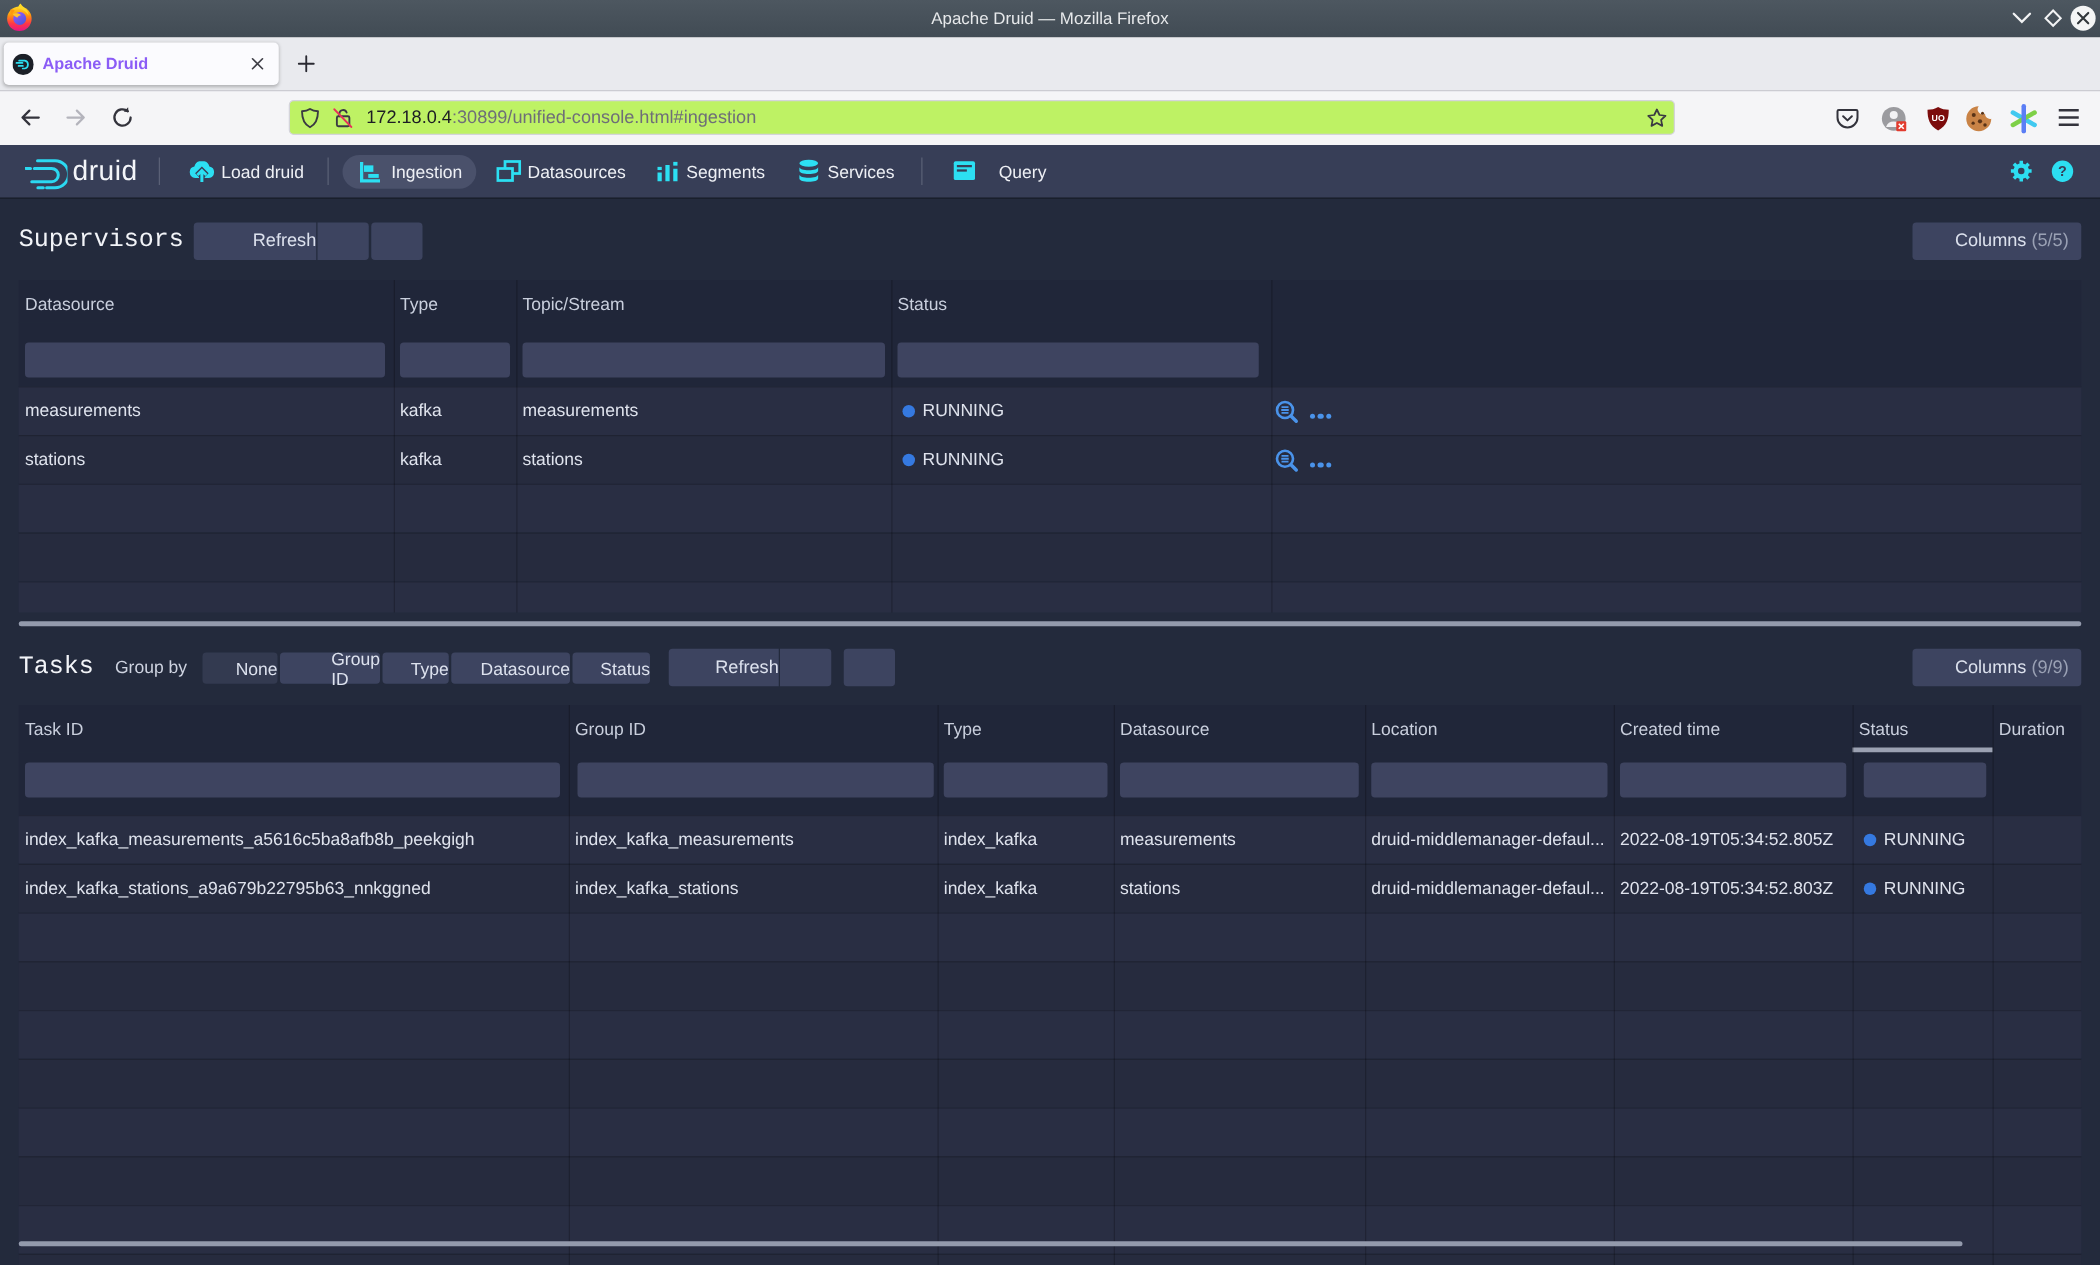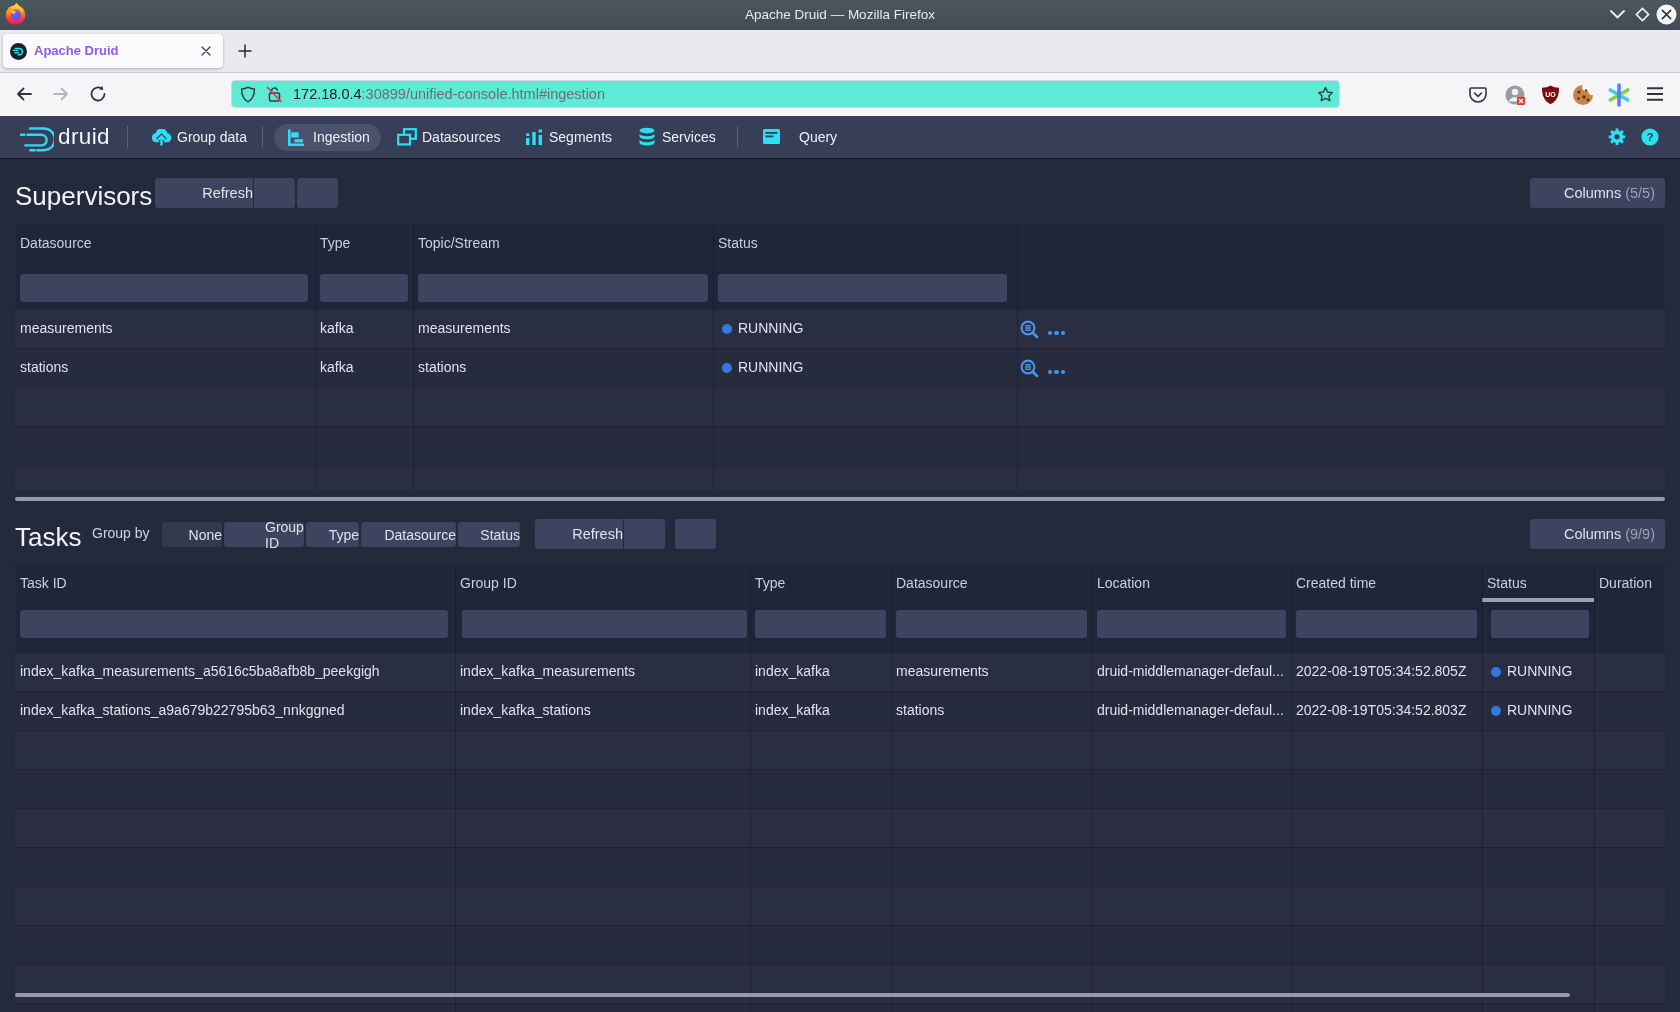--- a/index.html
+++ b/index.html
@@ -9,31 +9,31 @@
 
 .titlebar { position:absolute; left:0; top:0; width:1680px; height:30px;
   background:linear-gradient(#4d5760,#414b54); }
 .titletext { position:absolute; top:7px; left:0; width:1680px; text-align:center;
   color:#e7e9eb; font-size:13.5px; }
 .tabstrip { position:absolute; left:0; top:30px; width:1680px; height:42px; background:#e9eaee; }
 .tab { position:absolute; left:3px; top:4px; width:220px; height:34px; background:#fbfbfe;
   border-radius:4px; box-shadow:0 1px 3px rgba(0,0,0,0.25); }
 .tabtitle { position:absolute; left:31px; top:9px; font-size:13px; color:#8b5cf6; font-weight:700; }
 .toolbar { position:absolute; left:0; top:72px; width:1680px; height:44px; background:#f5f5f7; border-top:1px solid #ccccd2;}
-.urlbar { position:absolute; left:231px; top:7px; width:1109px; height:28px; background:#5eead4;
+.urlbar { position:absolute; left:231px; top:7px; width:1109px; height:28px; background:#bef264;
   border:1px solid #d4d4da; border-radius:4px; }
 .urltext { position:absolute; left:61px; top:5px; font-size:14.5px; color:#6e6e78; }
 .urltext b { color:#1c1c24; font-weight:400; }
 
 .app { position:absolute; left:0; top:116px; width:1680px; height:896px; background:#232a3c; color:#dfe3ed; }
 .dheader { position:absolute; left:0; top:0; width:1680px; height:42px; background:#373e57; box-shadow:0 1px 0 rgba(0,0,0,0.35); }
 .navitem { position:absolute; top:0; height:36px; line-height:42px; color:#eef0f5; font-size:14px; }
 .navsep { position:absolute; top:10px; width:1px; height:22px; background:#5a6076; }
 .pill { position:absolute; left:274px; top:8px; width:107px; height:27px; background:#4a516b; border-radius:14px; }
-.h1 { font-size:26px; color:#f2f4f8; font-weight:400; }
+.h1 { font-size:20px; color:#f2f4f8; font-weight:400;font-family:Liberation Mono, monospace; }
 .btn { position:absolute; background:#3d4460; border-radius:3px; color:#dde2ee; font-size:14.5px;
   display:flex; align-items:center; justify-content:flex-end;padding-left:41px; }
 .btn.small { font-size:14px; }
 
 .tbl { position:absolute; left:15px; width:1650px; }
 .thead { position:absolute; left:0; top:0; width:1650px; height:34px; background:#202639; }
 .th { position:absolute; top:0; height:100%; font-size:14px; color:#c9cfdd; padding:11px 0 0 5px; }
 .tfilter { position:absolute; left:0; width:1650px; background:#202639; }
 .finput { position:absolute; background:#3e4460; border-radius:3px; height:28px; }
 .row { position:absolute; left:0; width:1650px; height:39px; }
@@ -182,21 +182,21 @@
       <path d="M0.6 7.7 H4.4" stroke="#2bd9f1" stroke-width="2.4" stroke-linecap="round"></path>
     </svg>
     <div class="navitem" style="left:58px; font-size:22.5px; letter-spacing:0.4px; color:#f3f5f9;">druid</div>
     <div class="navsep" style="left:127px;"></div>
 
     <svg class="abs" style="left:151px; top:13px;" width="21" height="17" viewBox="0 0 21 17">
       <path d="M5.1 13.3 a4.6 4.6 0 0 1 -0.6 -9.1 a6.2 6.2 0 0 1 12 0 a4.6 4.6 0 0 1 -0.4 9.1 z" fill="#2cdff2"></path>
       <path d="M10.5 16.5 V7.5 M6.7 11.2 L10.5 7.4 L14.3 11.2" fill="none" stroke="#373e57" stroke-width="4.6"></path>
       <path d="M10.5 16.5 V7.5 M6.9 11 L10.5 7.4 L14.1 11" fill="none" stroke="#2cdff2" stroke-width="2.4"></path>
     </svg>
-    <div class="navitem" style="left:177px;">Group data</div>
+    <div class="navitem" style="left:177px;">Load druid</div>
     <div class="navsep" style="left:262px;"></div>
     <div class="pill"></div>
 
     <svg class="abs" style="left:287px; top:13px;" width="18" height="18" viewBox="0 0 18 18">
       <path d="M2.3 0.5 V15.7 H17" fill="none" stroke="#2cdff2" stroke-width="2.6"></path>
       <rect x="4.2" y="3.3" width="7.5" height="5.2" fill="#2cdff2"></rect>
       <rect x="7.6" y="10.2" width="8.4" height="3.1" fill="#2cdff2"></rect>
     </svg>
     <div class="navitem" style="left:313px;">Ingestion</div>
 

